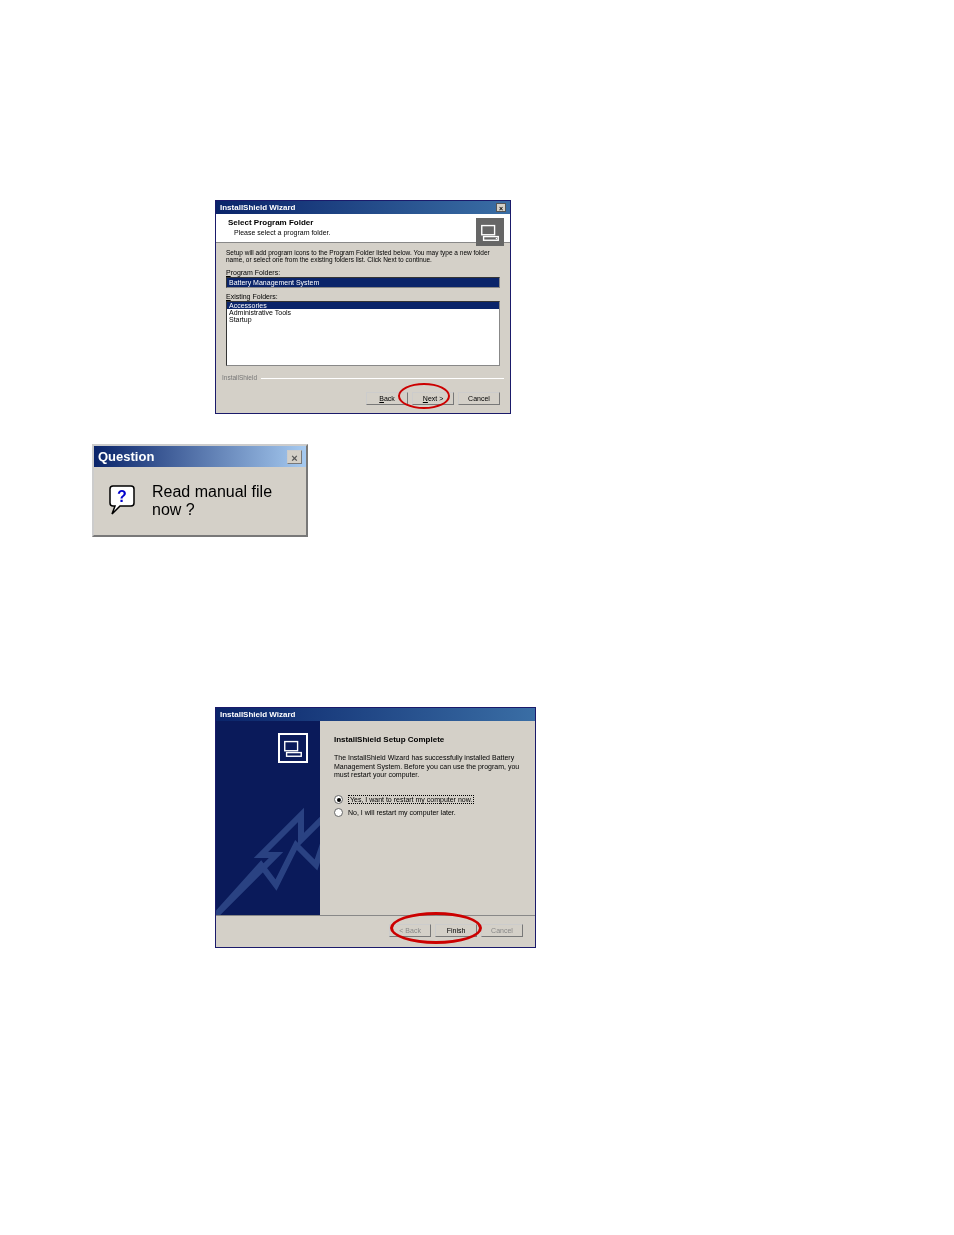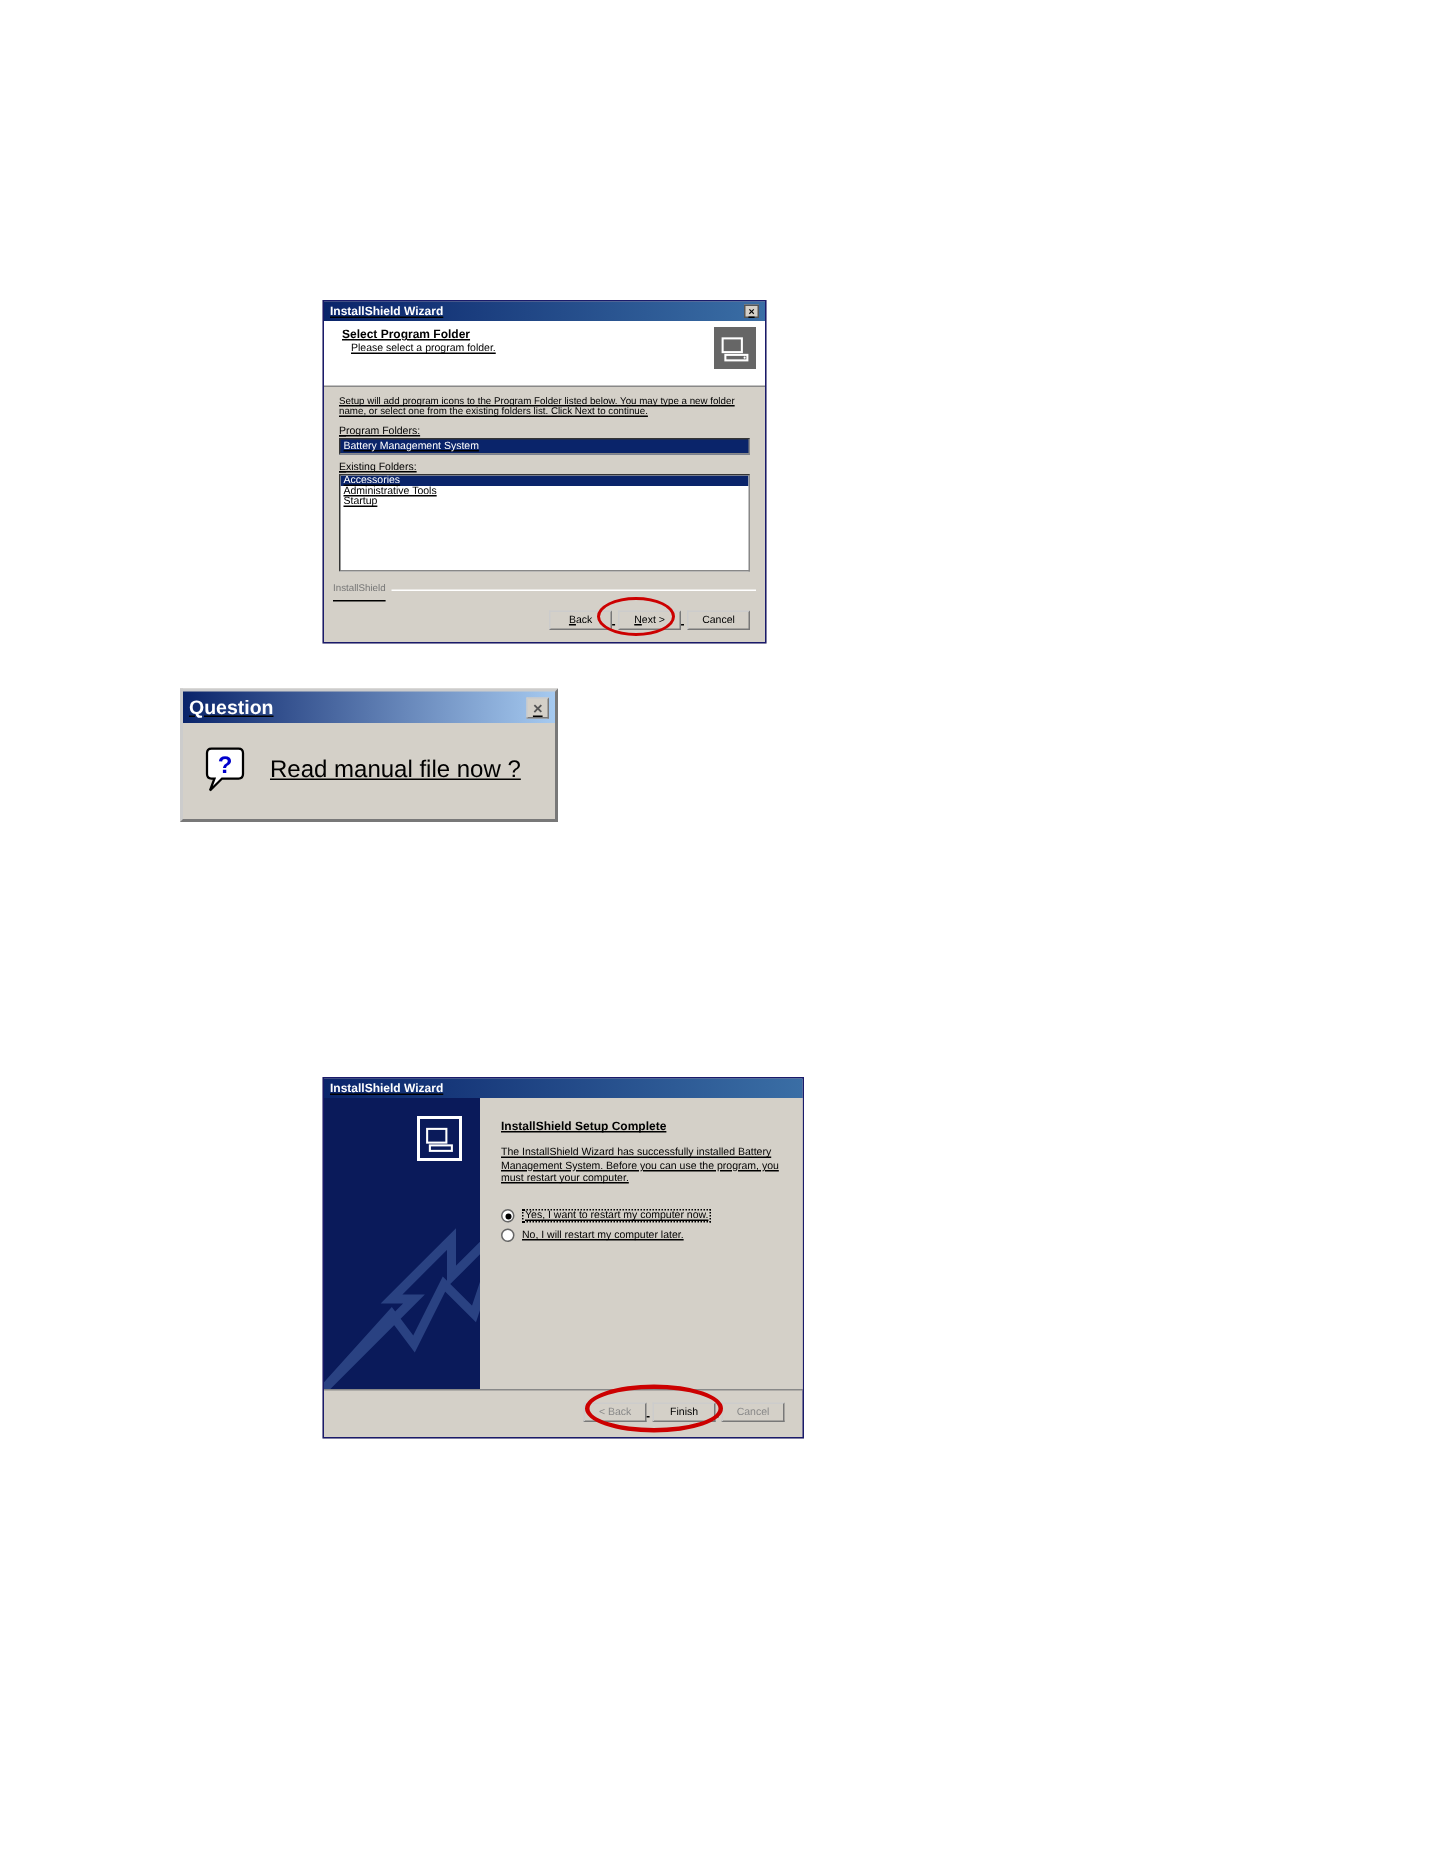--- a/index.html
+++ b/index.html
@@ -3,21 +3,21 @@
 <meta charset="utf-8">
 <style>
   * { box-sizing: border-box; }
   body {
     margin: 0;
     padding: 0;
     background: #ffffff;
     font-family: "Tahoma", "MS Sans Serif", sans-serif;
     width: 954px;
   }
-  .page { padding: 0; text-decoration: underline; }
+  .page { padding: 0; }
   .spacer-top { height: 200px; }
   .spacer-mid { height: 30px; }
   .spacer-mid2 { height: 170px; }
   .spacer-bottom { height: 40px; }
 
   
   .dlg {
     position: relative;
     margin-left: 215px;
     width: 296px;
@@ -39,21 +39,21 @@
     width: 10px; height: 9px;
     background: #d4d0c8;
     color: #000;
     font-size: 7px;
     text-align: center;
     line-height: 9px;
     border: 1px solid #555;
   }
   .dlg-header {
     background: #fff;
-    padding: 4px 12px 21px 12px;
+    padding: 4px 12px 6px 12px;
     border-bottom: 1px solid #888;
     position: relative;
   }
   .dlg-header .icon {
     position: absolute;
     right: 6px; top: 4px;
     width: 28px; height: 28px;
     background: #666;
     display: flex;
     align-items: center;
@@ -120,22 +120,22 @@
     border: 2px solid #cc0000;
     border-radius: 50%;
     width: 52px; height: 26px;
     left: 182px; bottom: 4px;
     pointer-events: none;
   }
 
   
   .qdlg {
     position: relative;
-    margin-left: 120px;
-    width: 252px;
+    margin-left: 92px;
+    width: 216px;
     border: 2px outset #ccc;
     background: #d4d0c8;
     font-size: 12px;
   }
   .qdlg-title {
     background: linear-gradient(to right, #0a246a, #a6caf0);
     color: #fff;
     font-weight: bold;
     font-size: 13px;
     padding: 3px 4px;

